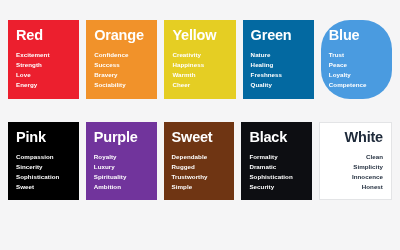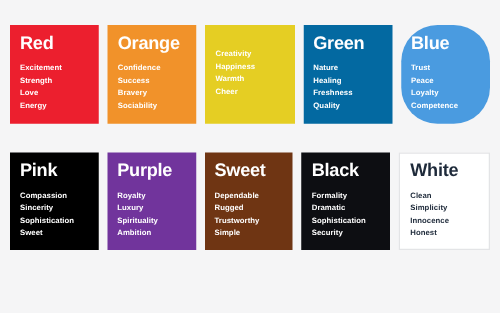--- a/index.html
+++ b/index.html
@@ -115,20 +115,21 @@
           <li>Confidence</li>
           <li>Success</li>
           <li>Bravery</li>
           <li>Sociability</li>
         </ul>
       </div>
     </div>
 
     <div class="color-card card-light" style="background: rgb(229, 206, 35);">
       <div class="card-inner">
+        <div class="card-title">Yellow</div>
         <ul class="card-traits">
           <li>Creativity</li>
           <li>Happiness</li>
           <li>Warmth</li>
           <li>Cheer</li>
         </ul>
       </div>
     </div>
 
     <div class="color-card card-light" style="background: #0369a1;">
@@ -200,21 +201,21 @@
         <div class="card-title">Black</div>
         <ul class="card-traits">
           <li>Formality</li>
           <li>Dramatic</li>
           <li>Sophistication</li>
           <li>Security</li>
         </ul>
       </div>
     </div>
 
-    <div class="color-card card-dark card-white-surface" style="background: rgb(255, 255, 255); border: 1px solid rgb(227, 228, 230);">
+    <div class="color-card card-dark card-white-surface" style="background: rgb(255, 255, 255); border: 1px solid rgb(227, 228, 230); text-align: right;">
       <div class="card-inner">
         <div class="card-title">White</div>
         <ul class="card-traits">
           <li>Clean</li>
           <li>Simplicity</li>
           <li>Innocence</li>
           <li>Honest</li>
         </ul>
       </div>
     </div>

